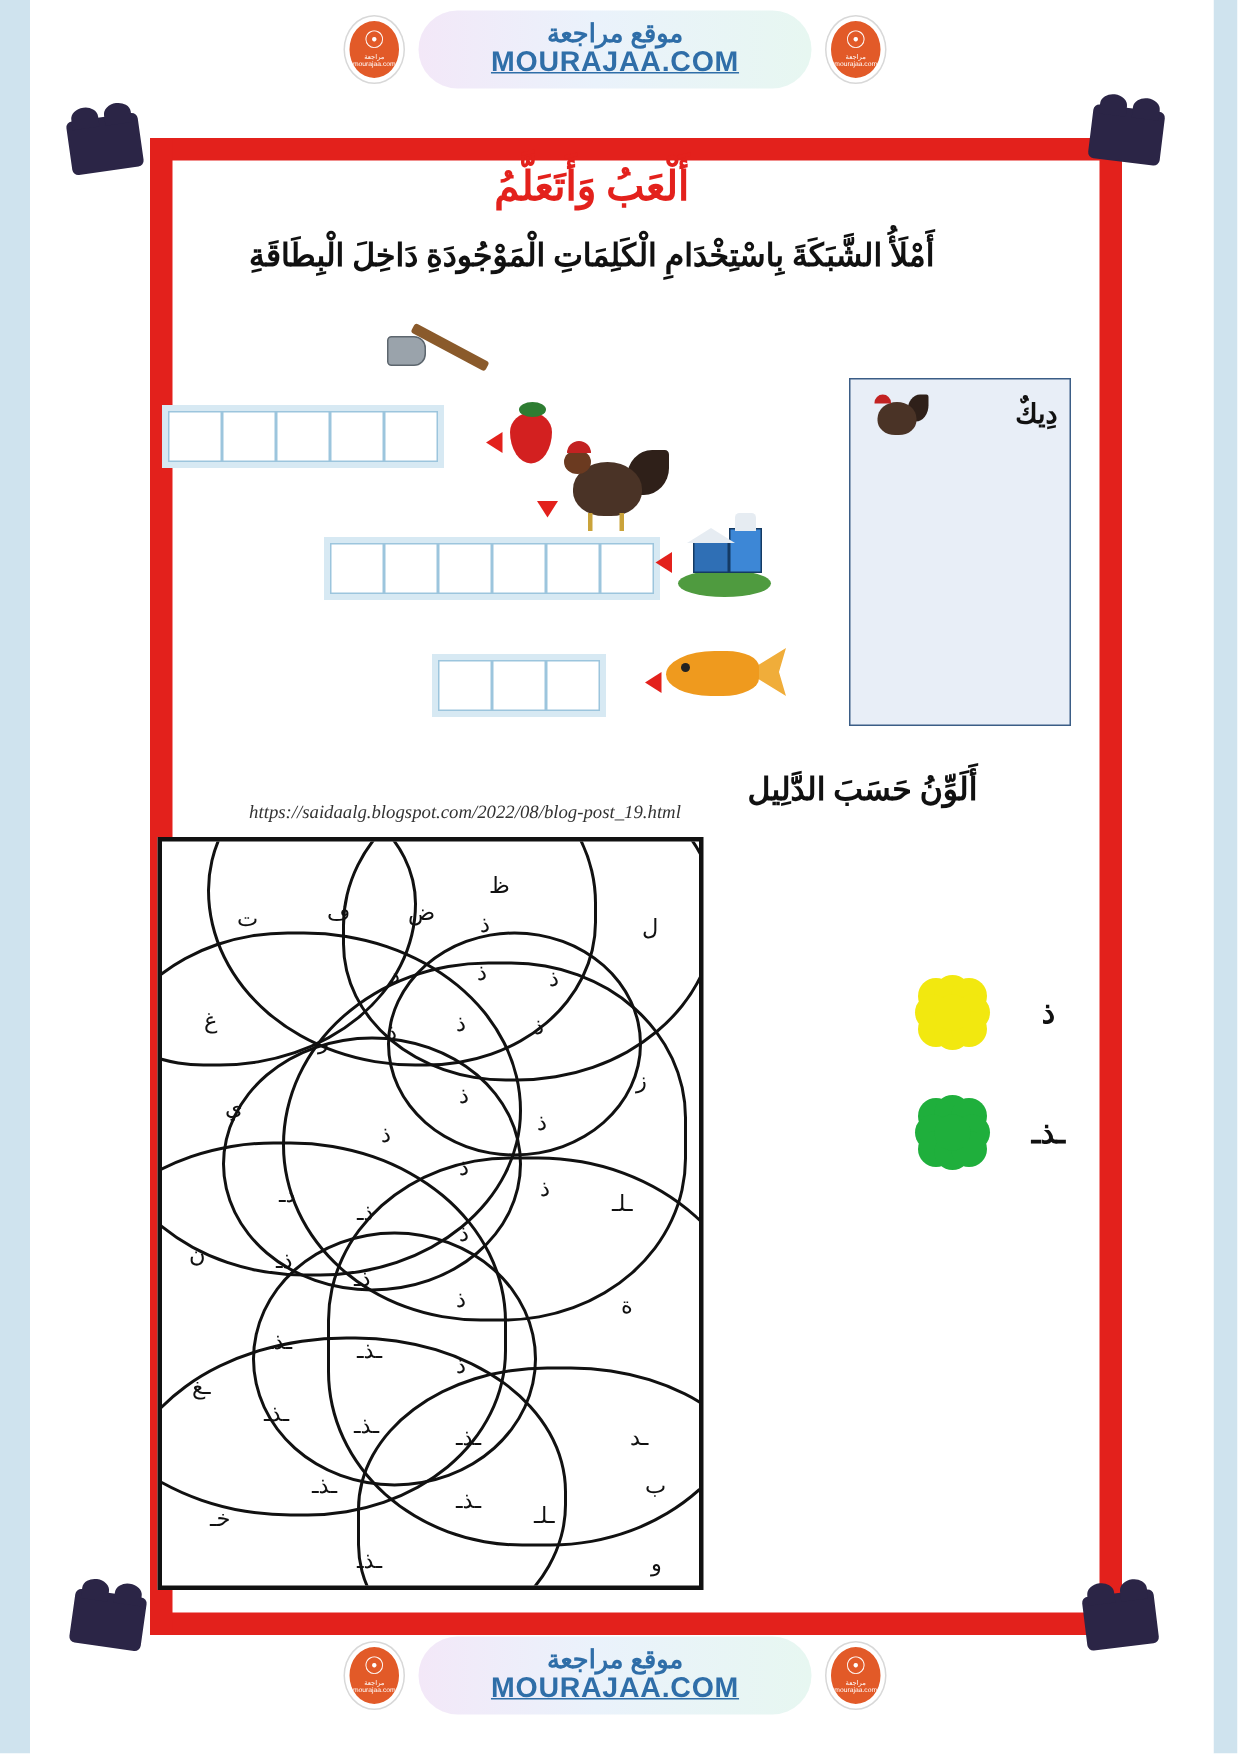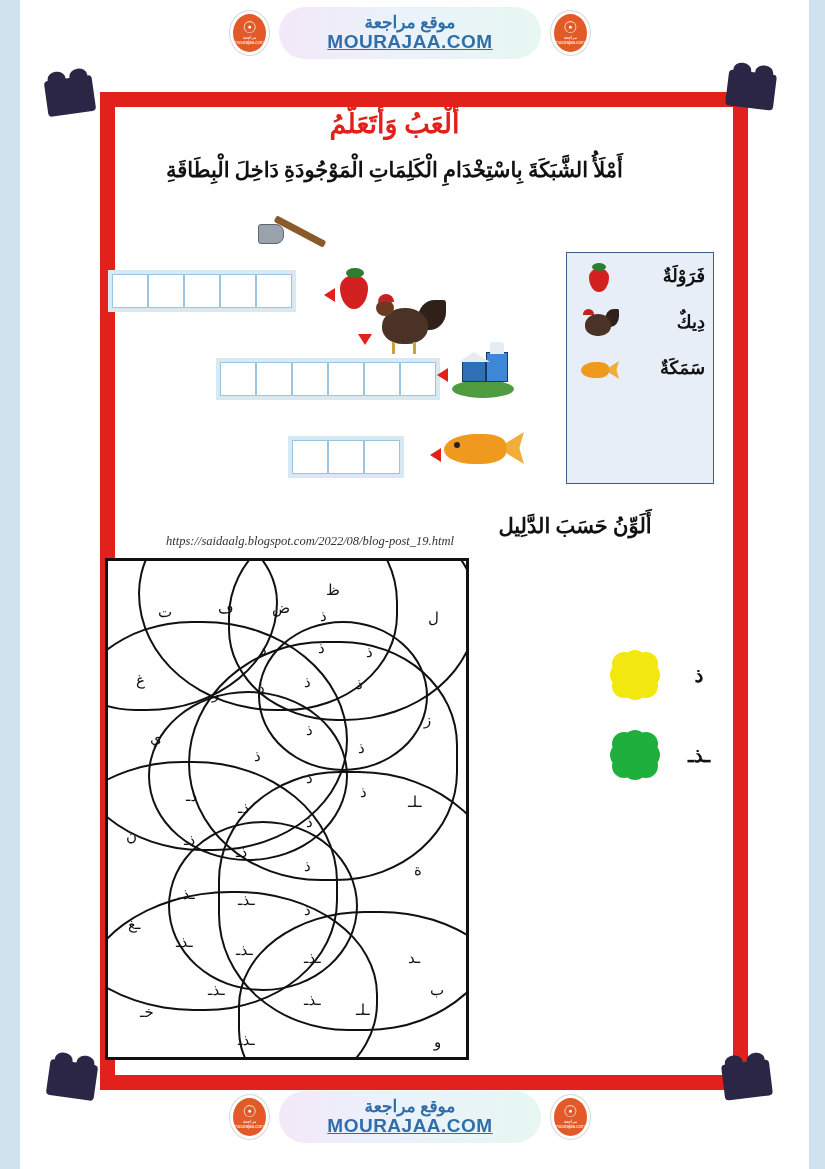--- a/index.html
+++ b/index.html
@@ -399,39 +399,25 @@
 </div>
 
 <div class="clip">
   <div class="fish-tail"></div>
   <div class="fish-body"></div>
   <div class="fish-eye"></div>
 </div>
 
 <div class="legend">
   <div class="legend-row">
-    <div class="legend-word">فَرَوْلَةٌ</div>
-    <div class="legend-ico">
-      <div class="mi-berry"></div>
-        <div class="mi-berry-l"></div>
-    </div>
-  </div>
-  <div class="legend-row">
     <div class="legend-word">دِيكٌ</div>
     <div class="legend-ico">
       <div class="mi-rooster-t"></div>
         <div class="mi-rooster"></div>
         <div class="mi-rooster-c"></div>
-    </div>
-  </div>
-  <div class="legend-row">
-    <div class="legend-word">سَمَكَةٌ</div>
-    <div class="legend-ico">
-      <div class="mi-fish-t"></div>
-        <div class="mi-fish"></div>
     </div>
   </div>
 </div>
 
 <div class="title-color">أَلَوِّنُ حَسَبَ الدَّلِيل</div>
 
 <div class="url">https://saidaalg.blogspot.com/2022/08/blog-post_19.html</div>
 
 <div class="color-box">
 
@@ -485,21 +471,21 @@
   <div class="cell-letter" style="left:306px; top:300px;">ة</div>
 
   <div class="cell-letter" style="left:70px;  top:324px;">ـذـ</div>
   <div class="cell-letter" style="left:130px; top:330px;">ـذـ</div>
   <div class="cell-letter" style="left:196px; top:340px;">ذ</div>
   <div class="cell-letter" style="left:20px;  top:354px;">ـغ</div>
 
   <div class="cell-letter" style="left:68px;  top:372px;">ـذـ</div>
   <div class="cell-letter" style="left:128px; top:380px;">ـذـ</div>
   <div class="cell-letter" style="left:196px; top:388px;">ـذـ</div>
-  <div class="cell-letter" style="left:300px; top:388px;">ـد</div>
+  <div class="cell-letter" style="left:312px; top:388px;">ـد</div>
   <div class="cell-letter" style="left:322px; top:420px;">ب</div>
 
   <div class="cell-letter" style="left:100px; top:420px;">ـذـ</div>
   <div class="cell-letter" style="left:196px; top:430px;">ـذـ</div>
   <div class="cell-letter" style="left:248px; top:440px;">ـلـ</div>
   <div class="cell-letter" style="left:32px;  top:442px;">خـ</div>
   <div class="cell-letter" style="left:326px; top:472px;">و</div>
 
   <div class="cell-letter" style="left:130px; top:470px;">ـذـ</div>
 </div>

